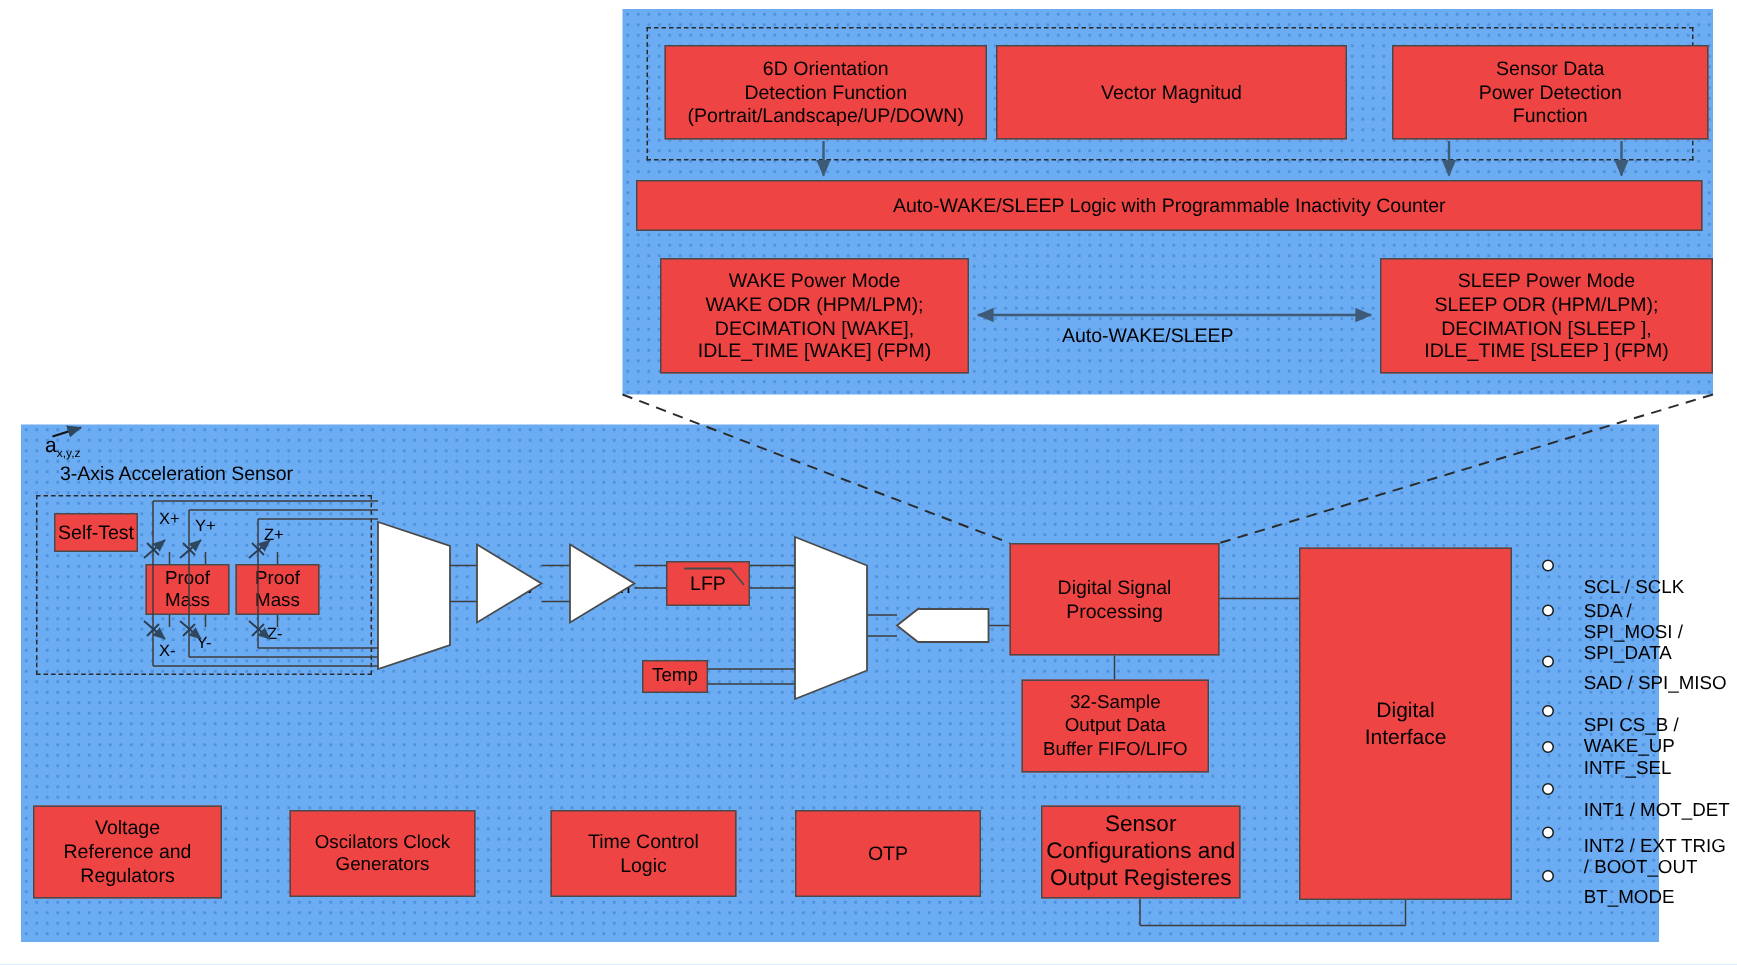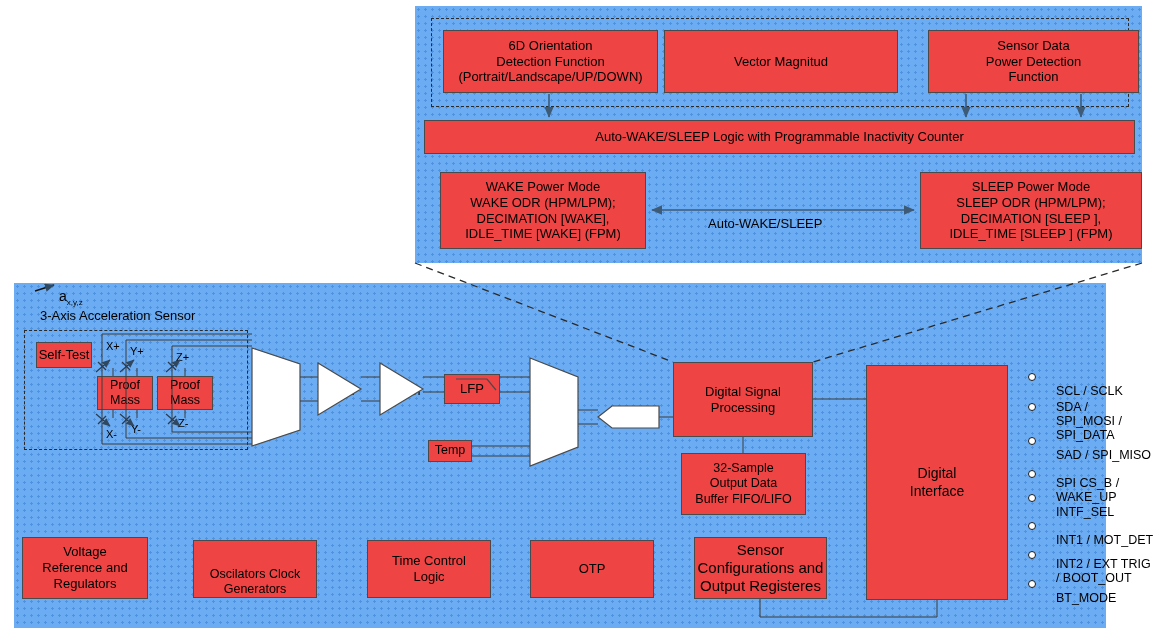--- a/index.html
+++ b/index.html
@@ -86,21 +86,21 @@
       <span>SLEEP ODR (HPM/LPM);</span>
       <span>DECIMATION [SLEEP ],</span>
       <span>IDLE_TIME [SLEEP ] (FPM)</span>
     </div>
   </div>
 
   <div class="lbl" style="left:708px;top:216px;">Auto-WAKE/SLEEP</div>
 
   <div class="panel" style="left:14px;top:283px;width:1092px;height:345px;"></div>
 
-  <div class="lbl" style="left:30px;top:288px;font-size:14px;margin-left:29px;">
+  <div class="lbl" style="left:30px;top:288px;font-size:14px;">
     <span>a</span><span class="sub">x,y,z</span>
   </div>
 
   <div class="lbl" style="left:40px;top:308px;font-size:13px;">3-Axis Acceleration Sensor</div>
 
   <div class="dashframe" style="left:24px;top:330px;width:222px;height:118px;"></div>
 
   <div class="blk" style="left:36px;top:342px;width:56px;height:26px;">
     <span>Self-Test</span>
   </div>
@@ -174,21 +174,21 @@
   </div>
 
   <div class="blk" style="left:22px;top:537px;width:126px;height:62px;">
     <div>
       <span>Voltage</span>
       <span>Reference and</span>
       <span>Regulators</span>
     </div>
   </div>
 
-  <div class="blk" style="left:193px;top:540px;width:124px;height:58px;font-size:12.5px;align-items:flex-end;">
+  <div class="blk" style="left:193px;top:540px;width:124px;height:58px;font-size:12.5px;">
     <div>
       <span>Oscilators Clock</span>
       <span>Generators</span>
     </div>
   </div>
 
   <div class="blk" style="left:367px;top:540px;width:124px;height:58px;">
     <div>
       <span>Time Control</span>
       <span>Logic</span>

